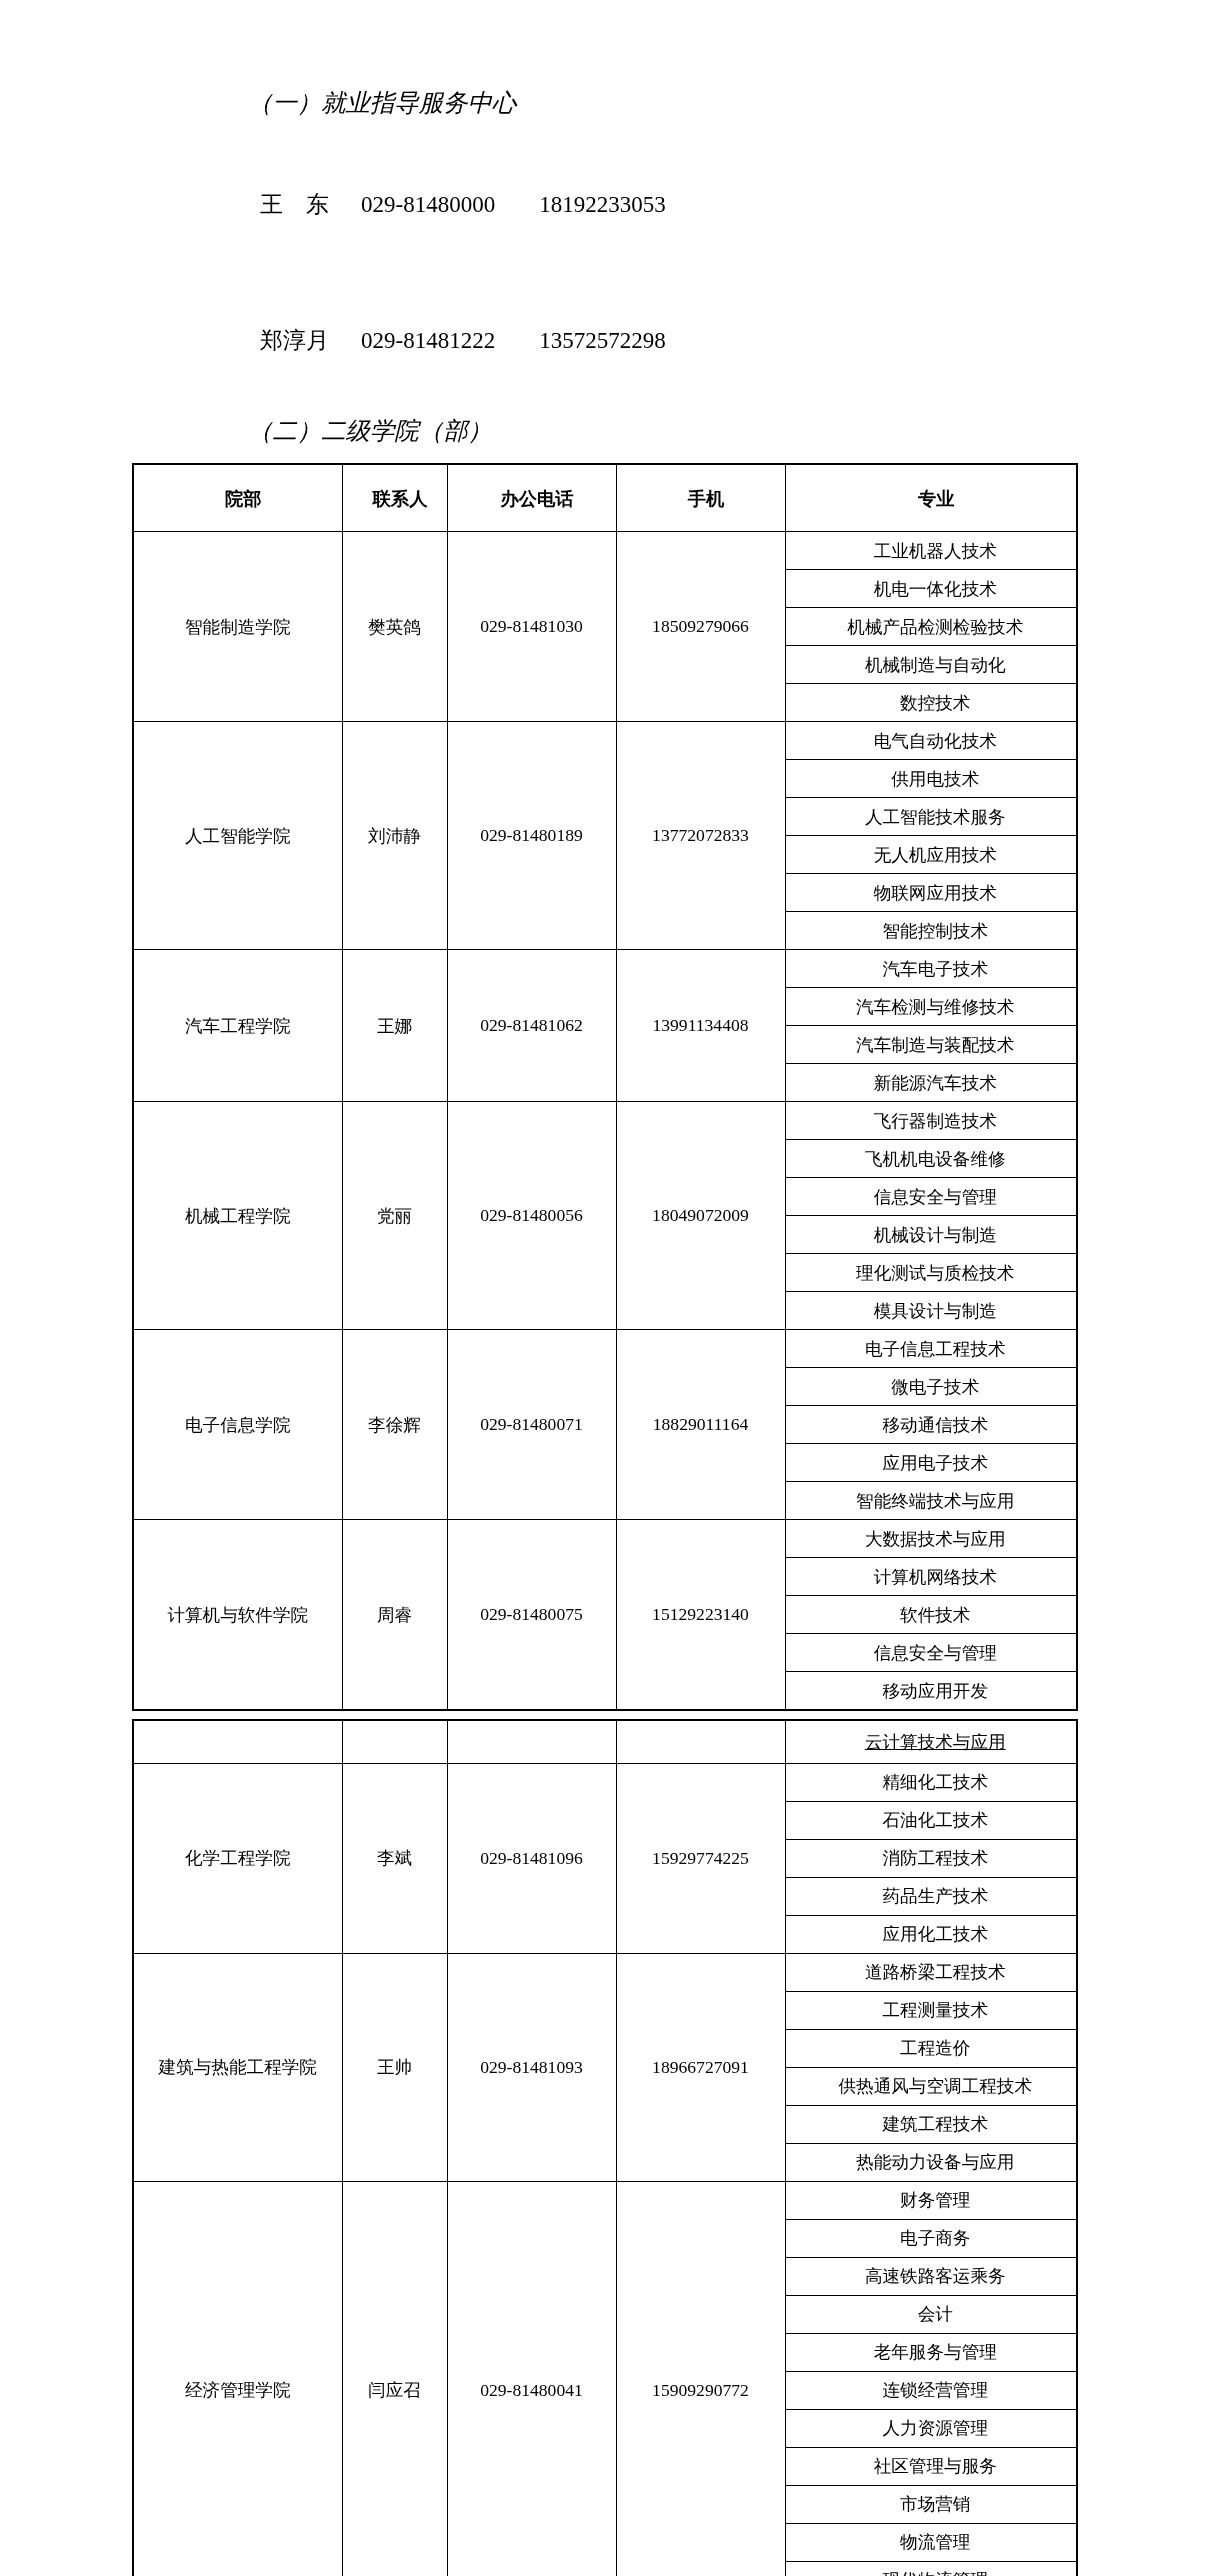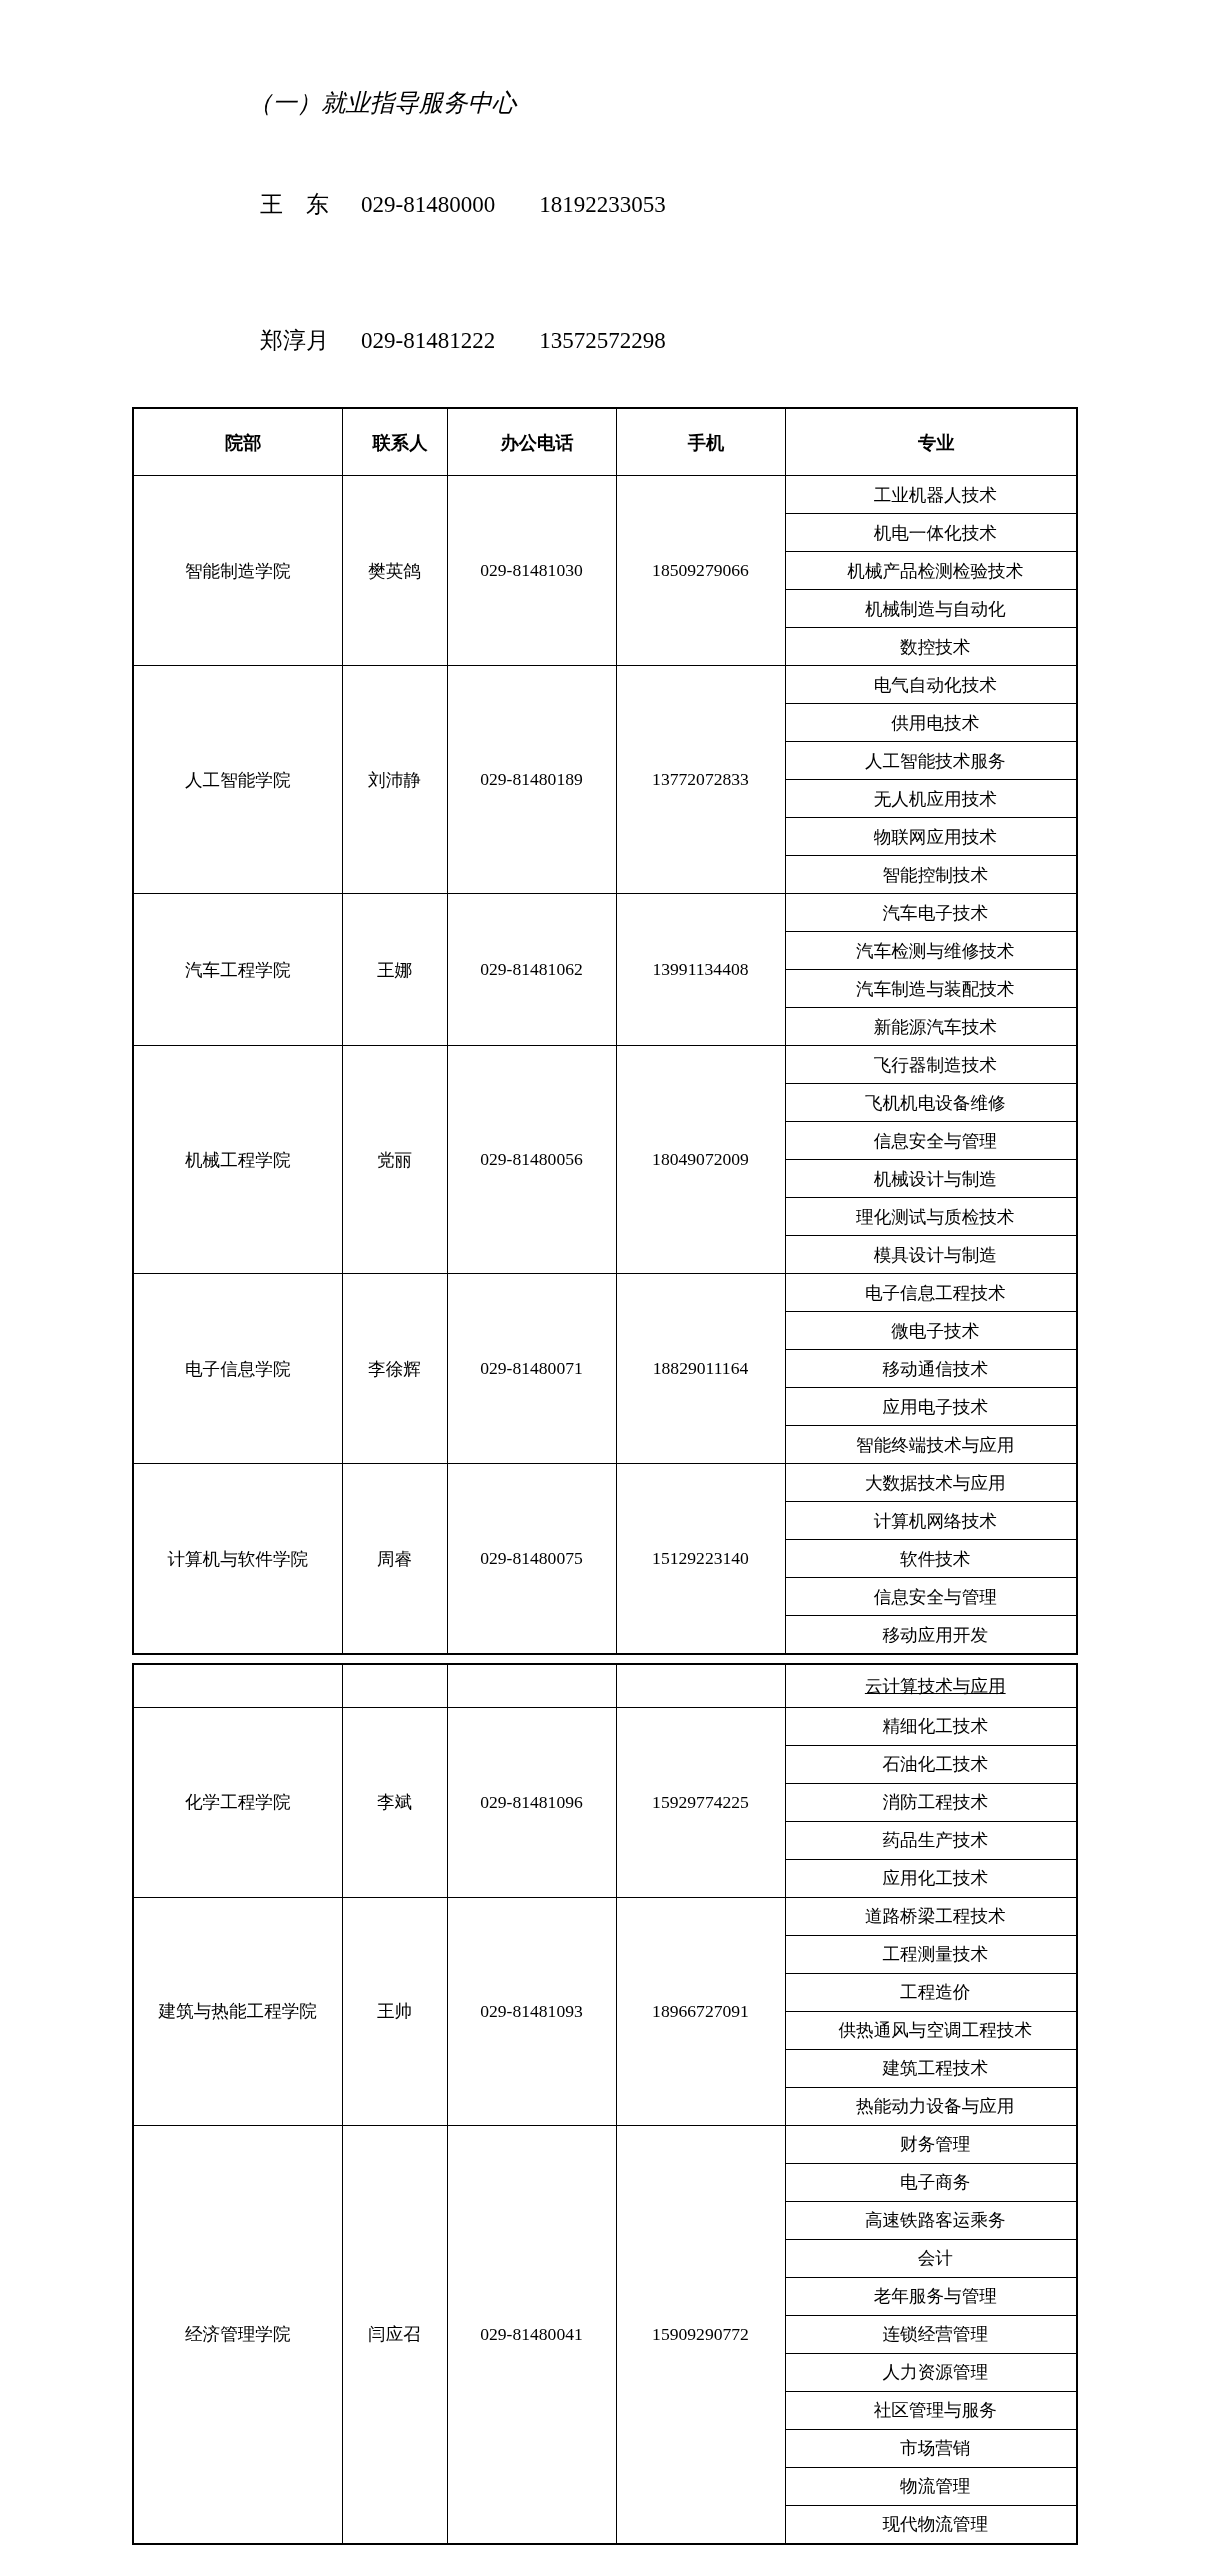--- a/index.html
+++ b/index.html
@@ -79,20 +79,21 @@
   <div class="heading">（一）就业指导服务中心</div>
 
   <div class="contact-line">
     <span class="c-name">王　东</span><span class="c-office">029-81480000</span><span class="c-mobile">18192233053</span>
   </div>
 
   <div class="contact-line">
     <span class="c-name">郑淳月</span><span class="c-office">029-81481222</span><span class="c-mobile">13572572298</span>
   </div>
 
+  <div class="heading heading2">（二）二级学院（部）</div>
 
   <table class="page1">
     <colgroup>
         <col style="width: 209px;">
         <col style="width: 105px;">
         <col style="width: 169px;">
         <col style="width: 169px;">
         <col style="width: 292px;">
       </colgroup>
     <thead>

